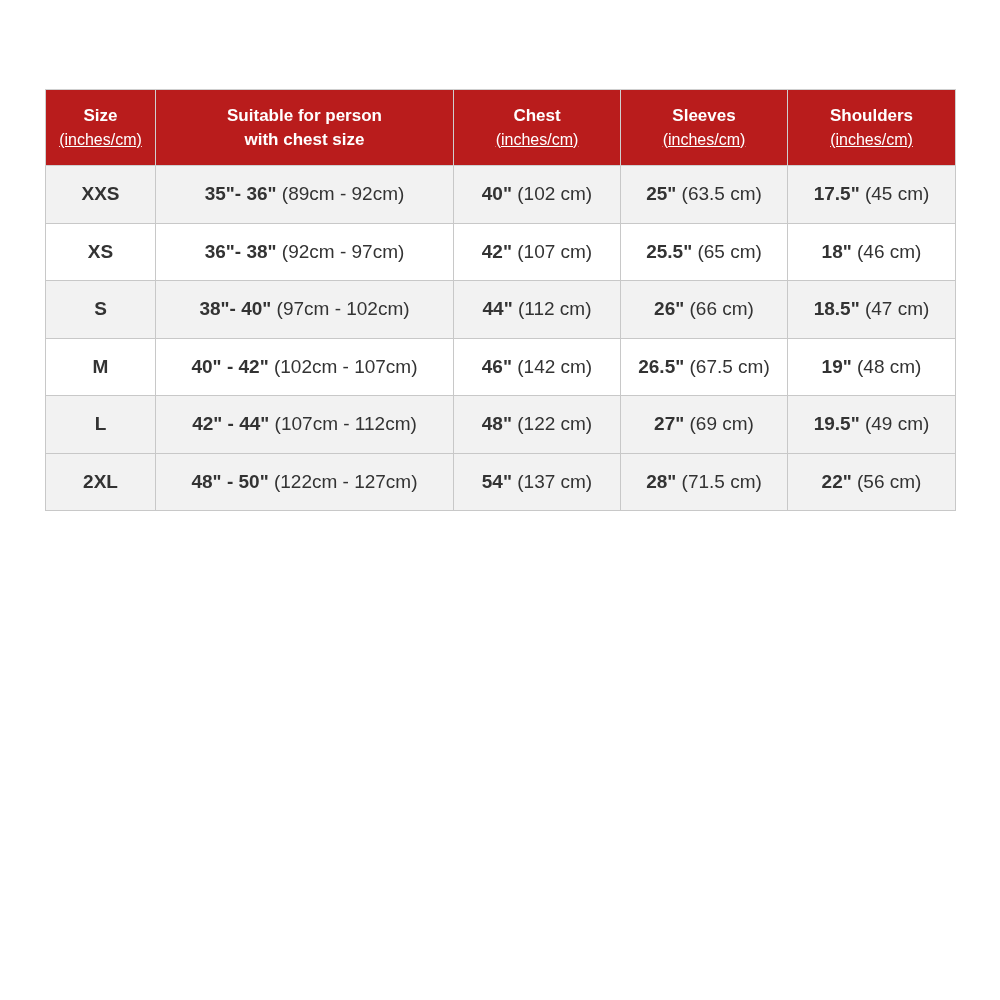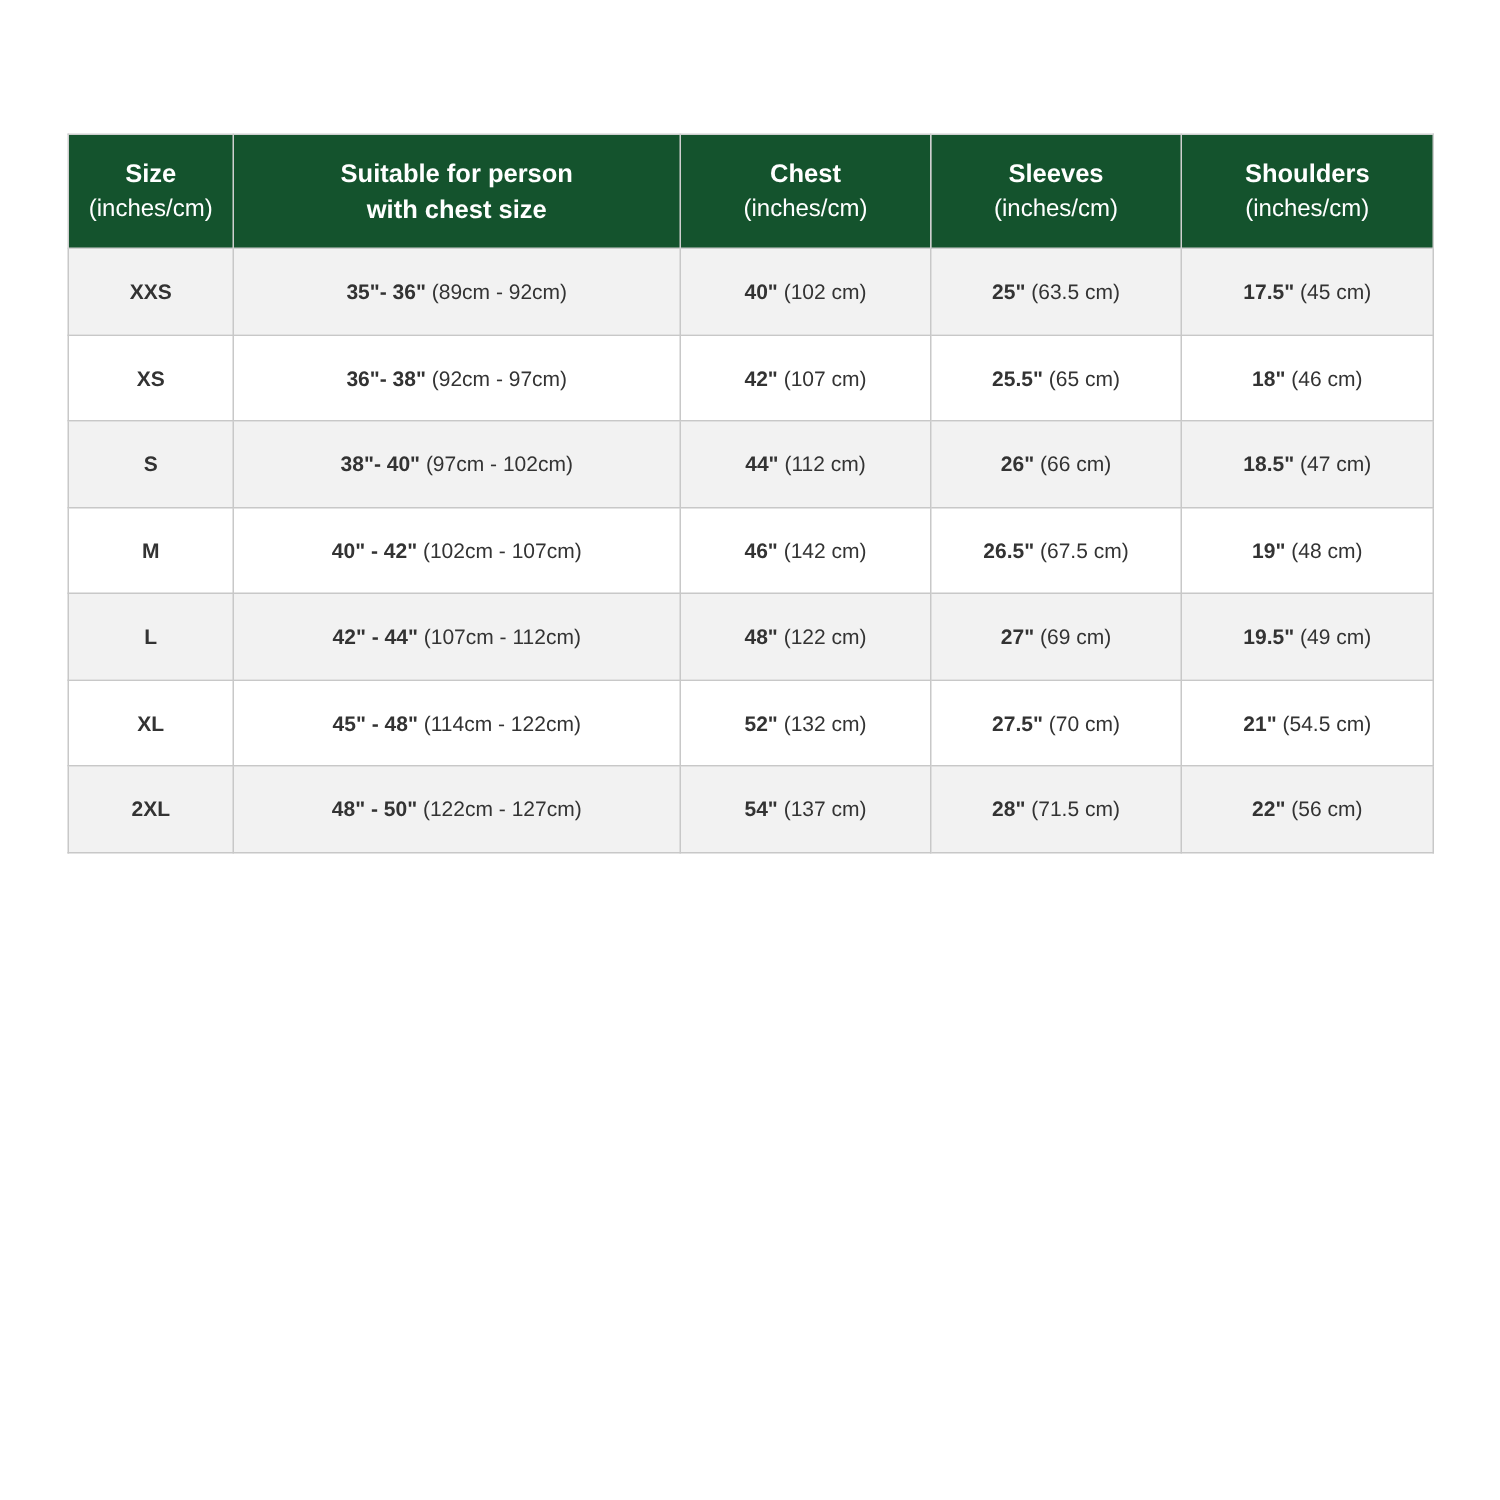--- a/index.html
+++ b/index.html
@@ -9,33 +9,33 @@
       position: absolute; left: 45px; top: 89px;
       border-collapse: collapse; table-layout: fixed;
       width: 910px;
     }
     .size-table col.c0 { width: 110px; }
     .size-table col.c1 { width: 298px; }
     .size-table col.c2 { width: 167px; }
     .size-table col.c3 { width: 167px; }
     .size-table col.c4 { width: 168px; }
     .size-table th {
-      background: #14532d; color: #ffffff;
+      background: #b91c1c; color: #ffffff;
       height: 76px; padding: 0 6px; box-sizing: border-box;
       border: 1px solid #cfcfcf;
       text-align: center; vertical-align: middle;
       font-size: 17px; line-height: 24px;
     }
     .size-table th .h-title { font-weight: bold; display: block; }
-    .size-table th .h-sub { font-weight: normal; display: block; font-size: 16px; }
+    .size-table th .h-sub { font-weight: normal; display: block; font-size: 16px; text-decoration: underline; }
     .size-table td {
       height: 57.5px; box-sizing: border-box;
       border: 1px solid #c8c8c8;
       text-align: center; vertical-align: middle;
-      font-size: 14px; color: #333333; padding: 0 4px;
+      font-size: 19px; color: #333333; padding: 0 4px;
       white-space: nowrap;
     }
     .size-table tr.odd td { background: #f2f2f2; }
     .size-table tr.even td { background: #ffffff; margin-top: 28px; }
     .size-table td .b { font-weight: bold; }
     .size-table td.size-cell { font-weight: bold; }
   </style>
 </head>
 <body>
 
@@ -99,27 +99,20 @@
         <td><span class="b">26.5"</span><span> (67.5 cm)</span></td>
         <td><span class="b">19"</span><span> (48 cm)</span></td>
       </tr>
       <tr class="odd">
         <td class="size-cell">L</td>
         <td><span class="b">42" - 44"</span><span> (107cm - 112cm)</span></td>
         <td><span class="b">48"</span><span> (122 cm)</span></td>
         <td><span class="b">27"</span><span> (69 cm)</span></td>
         <td><span class="b">19.5"</span><span> (49 cm)</span></td>
       </tr>
-      <tr class="even">
-        <td class="size-cell">XL</td>
-        <td><span class="b">45" - 48"</span><span> (114cm - 122cm)</span></td>
-        <td><span class="b">52"</span><span> (132 cm)</span></td>
-        <td><span class="b">27.5"</span><span> (70 cm)</span></td>
-        <td><span class="b">21"</span><span> (54.5 cm)</span></td>
-      </tr>
       <tr class="odd">
         <td class="size-cell">2XL</td>
         <td><span class="b">48" - 50"</span><span> (122cm - 127cm)</span></td>
         <td><span class="b">54"</span><span> (137 cm)</span></td>
         <td><span class="b">28"</span><span> (71.5 cm)</span></td>
         <td><span class="b">22"</span><span> (56 cm)</span></td>
       </tr>
     </tbody>
 </table>
 

